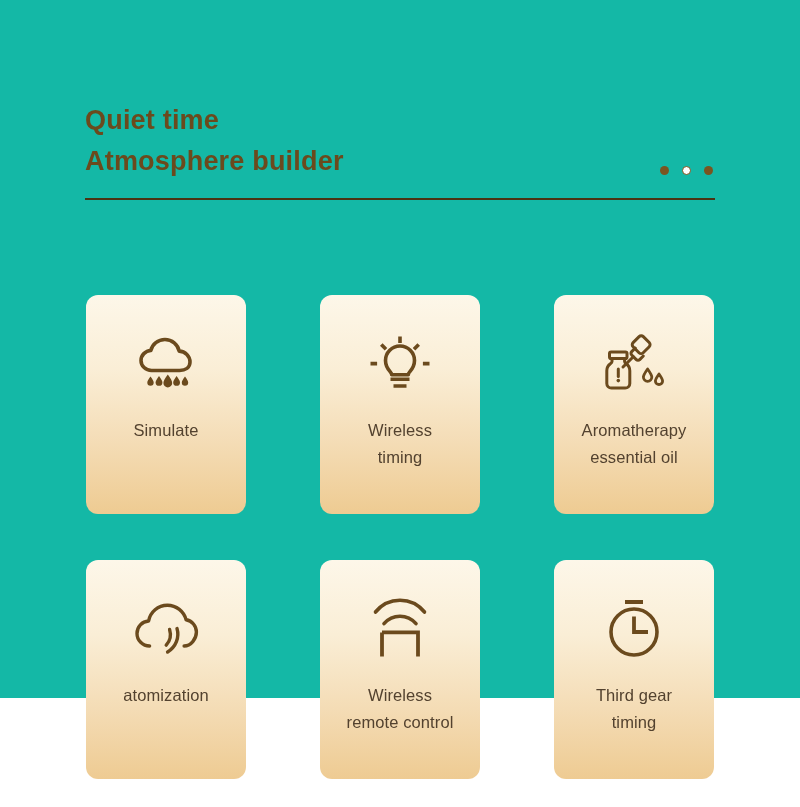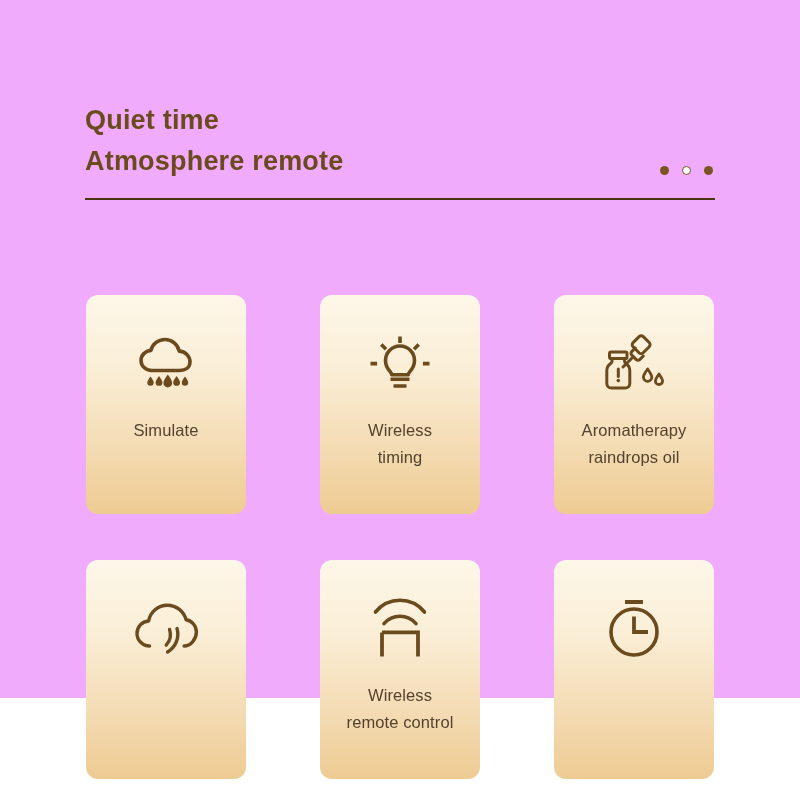--- a/index.html
+++ b/index.html
@@ -11,21 +11,21 @@
     height: 807px;
     background: #ffffff;
     font-family: "Liberation Sans", sans-serif;
     overflow: hidden;
   }
 
   .page {
     position: relative;
     width: 800px;
     height: 698px;
-    background: #f0abfc;
+    background: #14b8a6;
   }
 
   
   .header {
     position: absolute;
     left: 85px;
     top: 100px;
     width: 630px;
   }
 
@@ -135,21 +135,21 @@
 </style>
 </head>
 <body>
 
 <div class="page">
 
   <div class="header">
     <div class="title-block">
       <div class="titles">
         <span class="title-line">Quiet time</span>
-        <span class="title-line">Atmosphere remote</span>
+        <span class="title-line">Atmosphere builder</span>
       </div>
 
       <div class="pager">
         <span class="dot filled"></span>
         <span class="dot hollow"></span>
         <span class="dot filled"></span>
       </div>
     </div>
 
     <div class="divider"></div>
@@ -207,33 +207,34 @@
             <path d="M40.1 3.6l-6.0 6.0a3.0 3.0 0 000 4.2l5.9 5.9a3.0 3.0 0 004.2 0l6.0-6.0a3.0 3.0 0 000-4.2l-5.9-5.9a3.0 3.0 0 00-4.2 0z"></path>
             <path d="M36.3 15.0l-3.6 3.6a2.4 2.4 0 000 3.4l4.6 4.6a2.4 2.4 0 003.4 0l3.6-3.6"></path>
             <path d="M34.3 23.8L24.0 34.0"></path>
           </g>
           <path d="M48.6 36.0c2.5 3.5 4.2 6.1 4.2 8.1a4.2 4.2 0 11-8.4 0c0-2.0 1.7-4.6 4.2-8.1z" stroke="#6b4a1d" stroke-width="2.8" stroke-linejoin="round"></path>
           <path d="M60.0 41.0c2.1 3.0 3.6 5.2 3.6 6.9a3.6 3.6 0 11-7.2 0c0-1.7 1.5-3.9 3.6-6.9z" stroke="#6b4a1d" stroke-width="2.8" stroke-linejoin="round"></path>
         </svg>
       </div>
       <div class="card-label">
         <span class="lbl-line">Aromatherapy</span>
-        <span class="lbl-line">raindrops oil</span>
+        <span class="lbl-line">essential oil</span>
       </div>
     </div>
 
     <div class="card">
       <div class="card-icon">
         <svg width="70" height="58" viewBox="0 0 70 58" fill="none">
           <path d="M18.6 46.0C11.6 46.0 6.0 40.4 6.0 33.4 6.0 26.8 11.1 21.4 17.6 21.0 19.2 12.0 27.0 5.2 36.4 5.2c9.0 0 16.6 6.2 18.7 14.6 5.9 1.0 10.3 6.1 10.3 12.2 0 6.8-5.5 14.0-12.3 14.0" stroke="#6b4a1d" stroke-width="3.4" stroke-linecap="round" stroke-linejoin="round"></path>
           <path d="M38.6 29.5c1.6 5.4 0.4 11.6-3.4 15.6" stroke="#6b4a1d" stroke-width="3.4" stroke-linecap="round"></path>
           <path d="M46.0 28.6c2.6 8.8-1.0 18.2-9.4 23.4" stroke="#6b4a1d" stroke-width="3.4" stroke-linecap="round"></path>
         </svg>
       </div>
       <div class="card-label">
+        <span class="lbl-line">atomization</span>
       </div>
     </div>
 
     <div class="card">
       <div class="card-icon">
         <svg width="62" height="60" viewBox="0 0 62 60" fill="none">
           <g stroke="#6b4a1d" stroke-width="3.6" stroke-linecap="round" fill="none">
             <path d="M6.5 13.0C12.5 5.6 21.4 1.2 31.0 1.2c9.6 0 18.5 4.4 24.5 11.8"></path>
             <path d="M15.0 24.6c4.0-4.6 9.8-7.4 16.0-7.4 6.2 0 12.0 2.8 16.0 7.4"></path>
           </g>
@@ -248,16 +249,20 @@
     </div>
 
     <div class="card">
       <div class="card-icon">
         <svg width="62" height="62" viewBox="0 0 62 62" fill="none">
           <path d="M22.0 4.0h18.0" stroke="#6b4a1d" stroke-width="4.0" stroke-linecap="butt"></path>
           <circle cx="31.0" cy="34.0" r="23.0" stroke="#6b4a1d" stroke-width="3.6"></circle>
           <path d="M31.0 18.6v15.4h14.0" stroke="#6b4a1d" stroke-width="3.8" stroke-linecap="butt" stroke-linejoin="miter" fill="none"></path>
         </svg>
       </div>
+      <div class="card-label">
+        <span class="lbl-line">Third gear</span>
+        <span class="lbl-line">timing</span>
+      </div>
     </div>
 
   </div>
 </div>
 
 </body></html>

